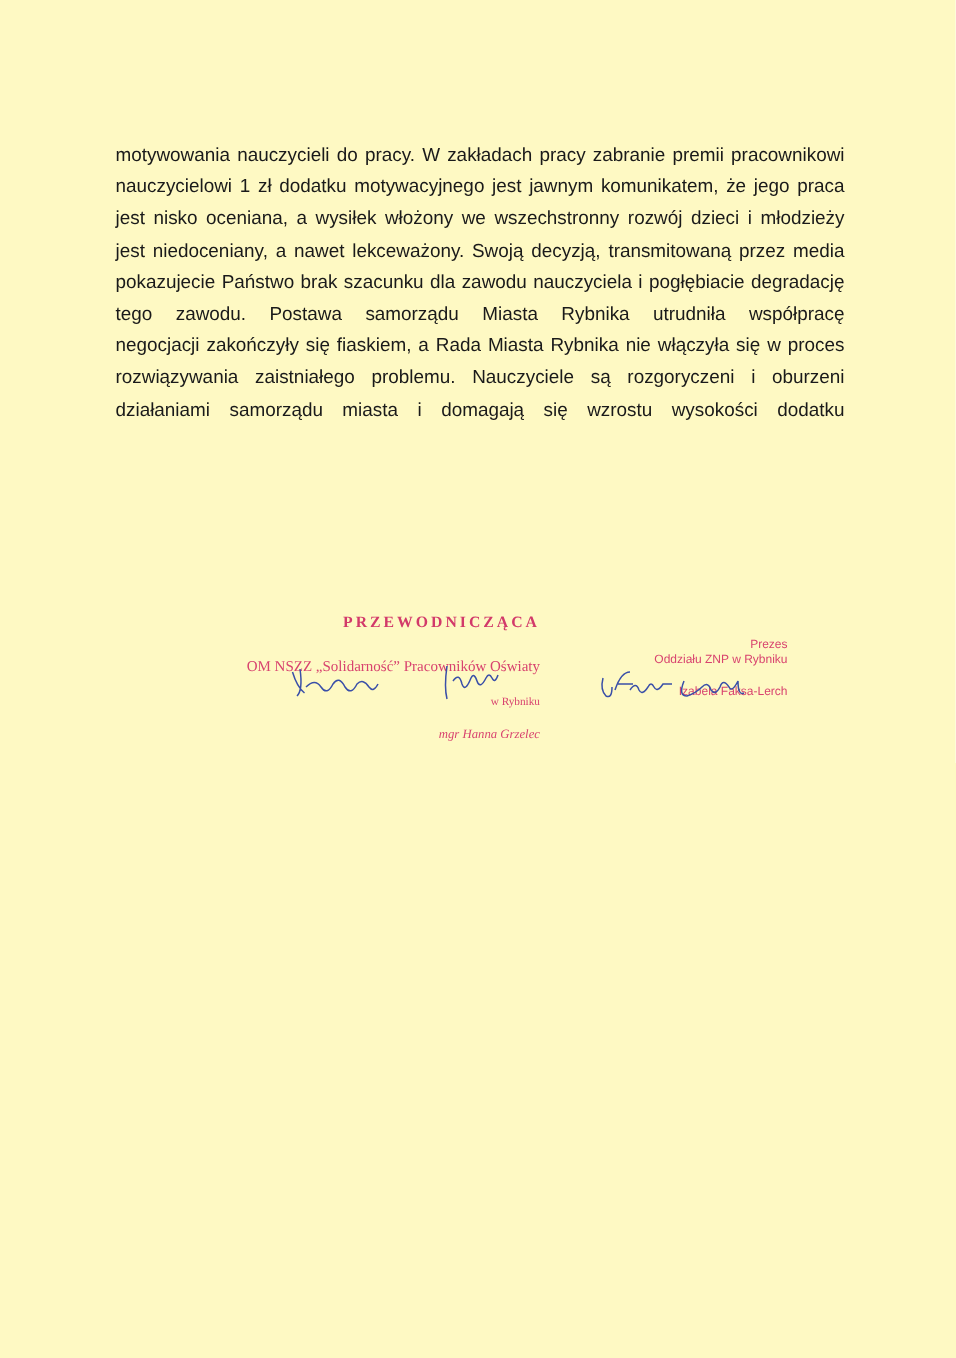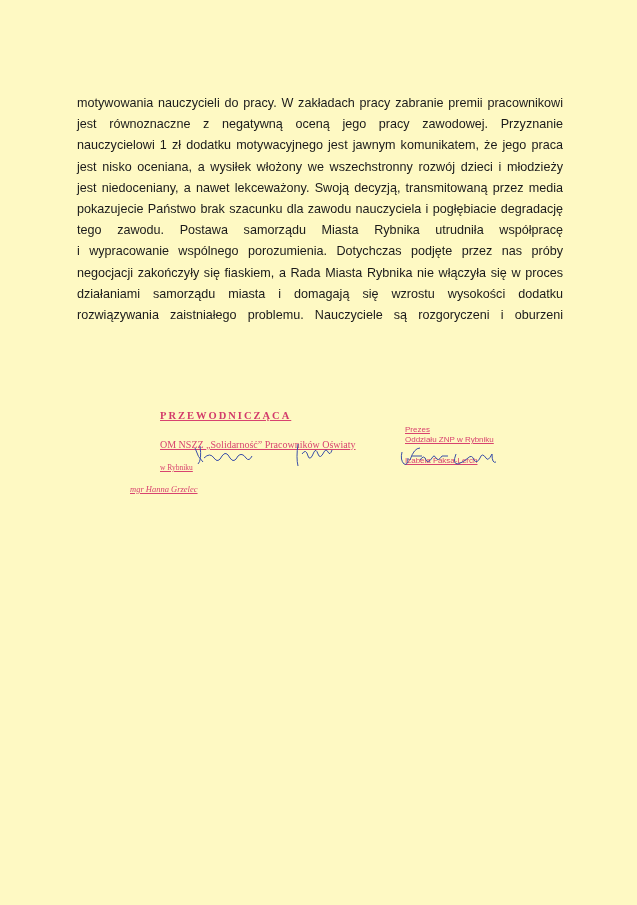--- a/index.html
+++ b/index.html
@@ -5,48 +5,46 @@
     html, body { margin: 0; padding: 0; background: #ffffff; }
     body { width: 637px; height: 905px; position: relative; overflow: hidden; }
     .page { position: absolute; left: 0; top: 0; width: 637px; height: 905px; background: #fef9c3; }
     .body-text {
       position: absolute; left: 77px; top: 93px; width: 486px;
       font-family: "Liberation Sans", sans-serif; font-size: 12.6px; line-height: 21.2px;
       color: #1a1a1a; text-align: justify; margin: 0;
     }
     .body-text .line { display: block; text-align: justify; text-align-last: justify; white-space: nowrap; }
     .body-text .line.last { text-align-last: left; }
-    .stamp { position: absolute; font-family: "Liberation Serif", serif; color: #d8436f; text-align: left; text-decoration: underline; }
+    .stamp { position: absolute; font-family: "Liberation Serif", serif; color: #d8436f; text-align: right; }
     .stamp-left { left: 160px; top: 410px; width: 200px; }
     .stamp-left .title { font-size: 10.5px; letter-spacing: 2px; font-weight: bold; color: #d23a6a; }
     .stamp-left .org { font-size: 10px; color: #d8436f; margin-top: 18px; }
     .stamp-left .city { font-size: 7.5px; color: #d8436f; margin-top: 13px; }
     .stamp-left .name { font-size: 8.5px; font-style: italic; color: #d8436f; margin-top: 12px; margin-left: -30px; }
     .stamp-right { left: 405px; top: 425px; width: 120px; font-family: "Liberation Sans", sans-serif; }
     .stamp-right .title { font-size: 8px; color: #d8436f; }
     .stamp-right .org { font-size: 8px; color: #d8436f; margin-top: 1px; }
     .stamp-right .name { font-size: 8px; color: #d8436f; margin-top: 12px; }
     .sig { position: absolute; }
   </style>
 </head>
 <body>
 
 <div class="page">
   <div class="body-text">
     <span class="line">motywowania nauczycieli do pracy. W zakładach pracy zabranie premii pracownikowi</span>
-    <span class="line">jest równoznaczne z negatywną oceną jego pracy zawodowej. Przyznanie</span>
     <span class="line">nauczycielowi 1 zł dodatku motywacyjnego jest jawnym komunikatem, że jego praca</span>
     <span class="line">jest nisko oceniana, a wysiłek włożony we wszechstronny rozwój  dzieci i młodzieży</span>
     <span class="line">jest niedoceniany, a nawet lekceważony. Swoją decyzją, transmitowaną przez media</span>
     <span class="line">pokazujecie Państwo brak szacunku dla zawodu nauczyciela i pogłębiacie degradację</span>
     <span class="line">tego zawodu. Postawa samorządu Miasta Rybnika utrudniła współpracę</span>
-    <span class="line">i wypracowanie wspólnego porozumienia. Dotychczas podjęte przez nas próby</span>
     <span class="line">negocjacji zakończyły się fiaskiem, a Rada Miasta Rybnika nie włączyła się w proces</span>
+    <span class="line">rozwiązywania zaistniałego problemu. Nauczyciele są rozgoryczeni i oburzeni</span>
     <span class="line">działaniami samorządu miasta i domagają się wzrostu wysokości dodatku</span>
-    <span class="line">rozwiązywania zaistniałego problemu. Nauczyciele są rozgoryczeni i oburzeni</span>
   </div>
 
   <div class="stamp stamp-left">
     <div class="title">PRZEWODNICZĄCA</div>
     <div class="org">OM NSZZ „Solidarność” Pracowników Oświaty</div>
     <div class="city">w Rybniku</div>
     <div class="name">mgr Hanna Grzelec</div>
   </div>
   <svg class="sig" style="left:190px; top:440px;" width="160" height="30">
     <path d="M5 8 q3 10 8 14 M10 6 q2 14 -2 18 M14 18 q6 -6 10 0 q4 6 8 -2 q4 -6 8 2 q4 6 8 -2 q4 -4 8 2 q3 4 6 -2" stroke="#3a4fa8" stroke-width="1" fill="none"></path>

